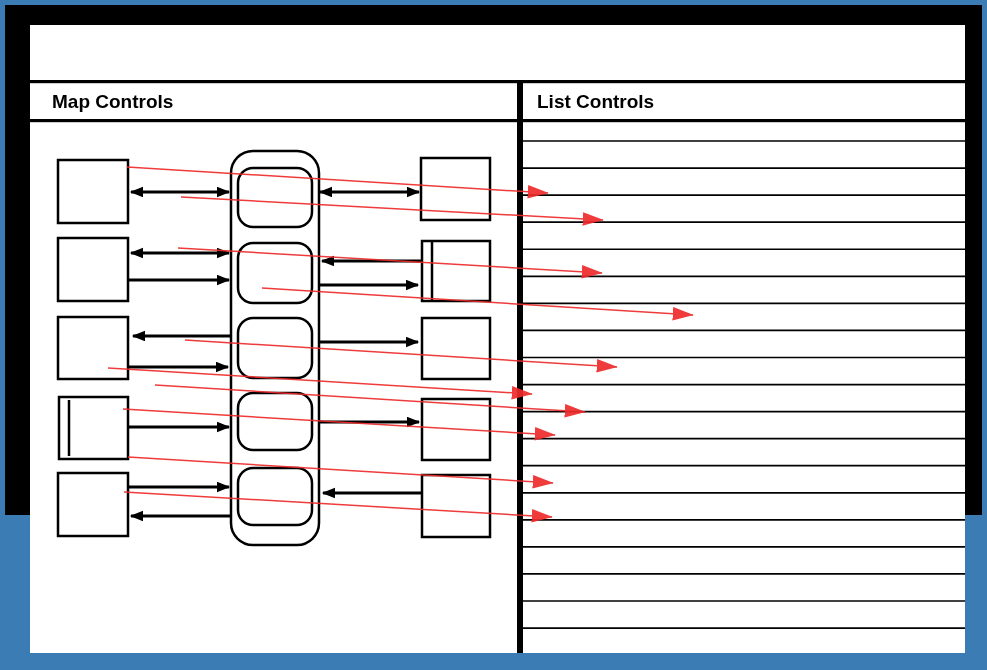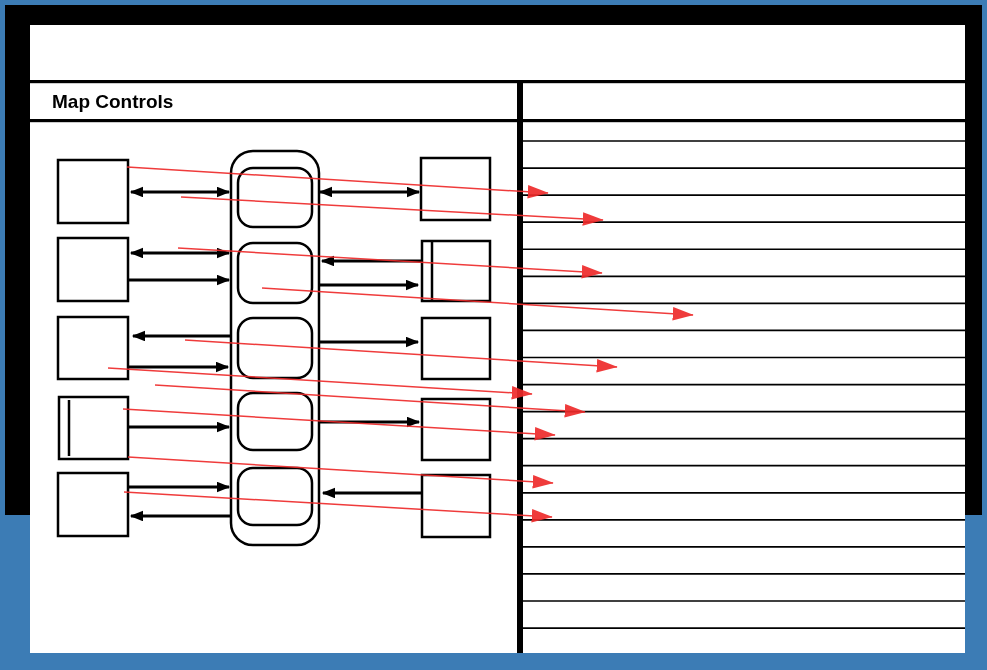--- a/index.html
+++ b/index.html
@@ -40,20 +40,21 @@
 </style>
 </head>
 <body>
 
 <div class="frame">
   <div class="content">
 
     <div class="title-band"></div>
 
     <span class="header-text map">Map Controls</span>
+    <span class="header-text list">List Controls</span>
 
     <svg width="935" height="628" viewBox="0 0 935 628">
       <defs>
         <marker id="mb" orient="auto" markerUnits="strokeWidth" markerWidth="5" markerHeight="4" refX="4.1" refY="1.8" viewBox="0 0 5 4">
           <path d="M0,0 L4.5,1.8 L0,3.6 z" fill="#000"></path>
         </marker>
         <marker id="mbs" orient="auto-start-reverse" markerUnits="strokeWidth" markerWidth="5" markerHeight="4" refX="4.1" refY="1.8" viewBox="0 0 5 4">
           <path d="M0,0 L4.5,1.8 L0,3.6 z" fill="#000"></path>
         </marker>
         <marker id="mr" orient="auto" markerUnits="strokeWidth" markerWidth="15" markerHeight="10" refX="13.5" refY="4.5" viewBox="0 0 15 10">

